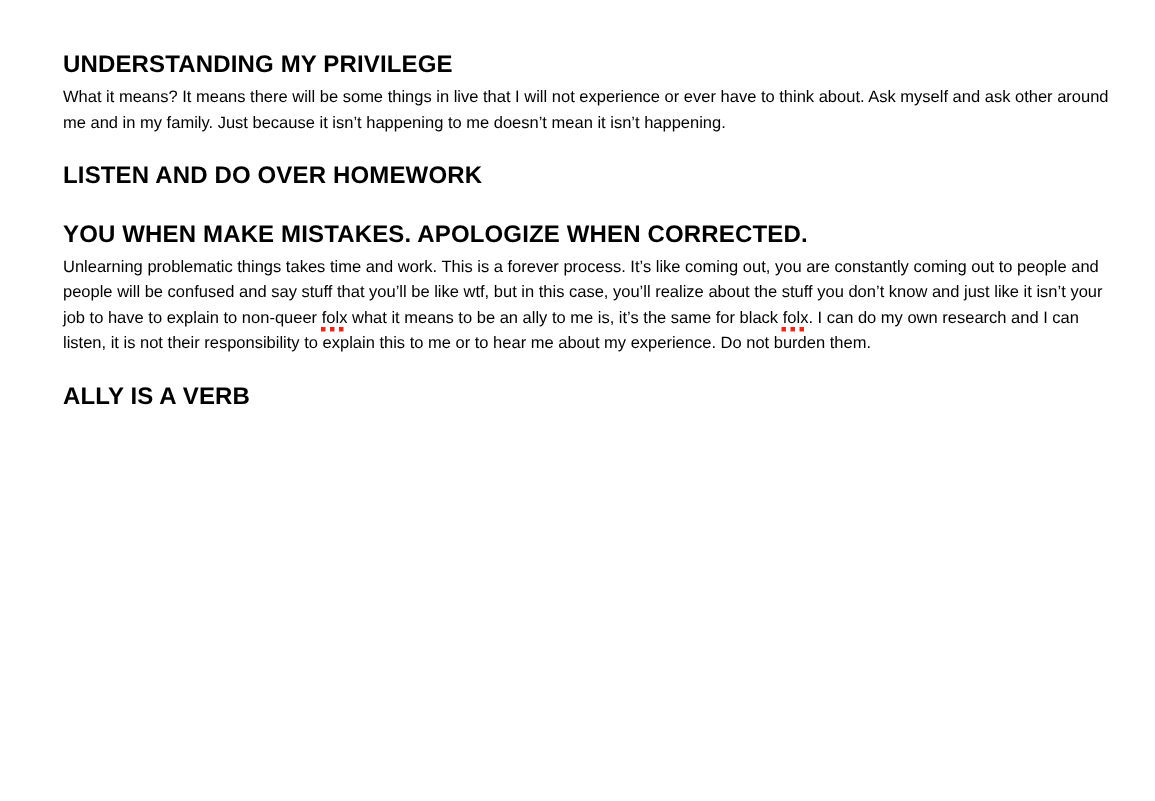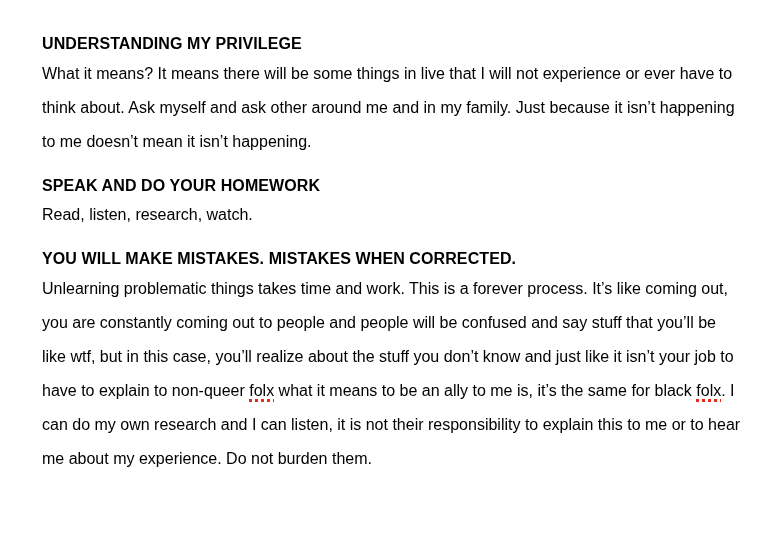--- a/index.html
+++ b/index.html
@@ -20,22 +20,22 @@
   .section { margin: 0 0 15px 0; }
   .heading {
     margin: 0;
     font-size: 16px;
     line-height: 24.5px;
     font-weight: bold;
     letter-spacing: 0.1px;
   }
   .body-text {
     margin: 0;
-    font-size: 16px;
-    line-height: 34px;
+    font-size: 11px;
+    line-height: 17px;
     font-weight: normal;
     max-width: 700px;
   }
   .misspelled {
     text-decoration-line: underline;
     text-decoration-style: dotted;
     text-decoration-color: #e8291c;
     text-decoration-thickness: 2.5px;
     text-underline-offset: 3px;
     margin-top: 16px;
@@ -45,26 +45,26 @@
 <body>
 
 <div class="page">
 
   <section class="section">
     <h2 class="heading">UNDERSTANDING MY PRIVILEGE</h2>
     <p class="body-text"><span>What it means? It means there will be some things in live that I will not experience or ever have to think about. Ask myself and ask other around me and in my family. Just because it isn’t happening to me doesn’t mean it isn’t happening.</span></p>
   </section>
 
   <section class="section">
-    <h2 class="heading">SPEAK AND DO YOUR HOMEWORK</h2>
-    <p class="body-text"><span>Read, listen, research, watch.</span></p>
+    <h2 class="heading">LISTEN AND DO OVER HOMEWORK</h2>
   </section>
 
 
   <section class="section">
-    <h2 class="heading">YOU WILL MAKE MISTAKES. MISTAKES WHEN CORRECTED.</h2>
+    <h2 class="heading">YOU WHEN MAKE MISTAKES. APOLOGIZE WHEN CORRECTED.</h2>
     <p class="body-text"><span>Unlearning problematic things takes time and work. This is a forever process. It’s like coming out, you are constantly coming out to people and people will be confused and say stuff that you’ll be like wtf, but in this case, you’ll realize about the stuff you don’t know and just like it isn’t your job to have to explain to non-queer </span><span class="misspelled">folx</span><span> what it means to be an ally to me is, it’s the same for black </span><span class="misspelled">folx</span><span>. I can do my own research and I can listen, it is not their responsibility to explain this to me or to hear me about my experience. Do not burden them.</span></p>
   </section>
 
   <section class="section">
+    <h2 class="heading">ALLY IS A VERB</h2>
   </section>
 
 </div>
 
 </body></html>

